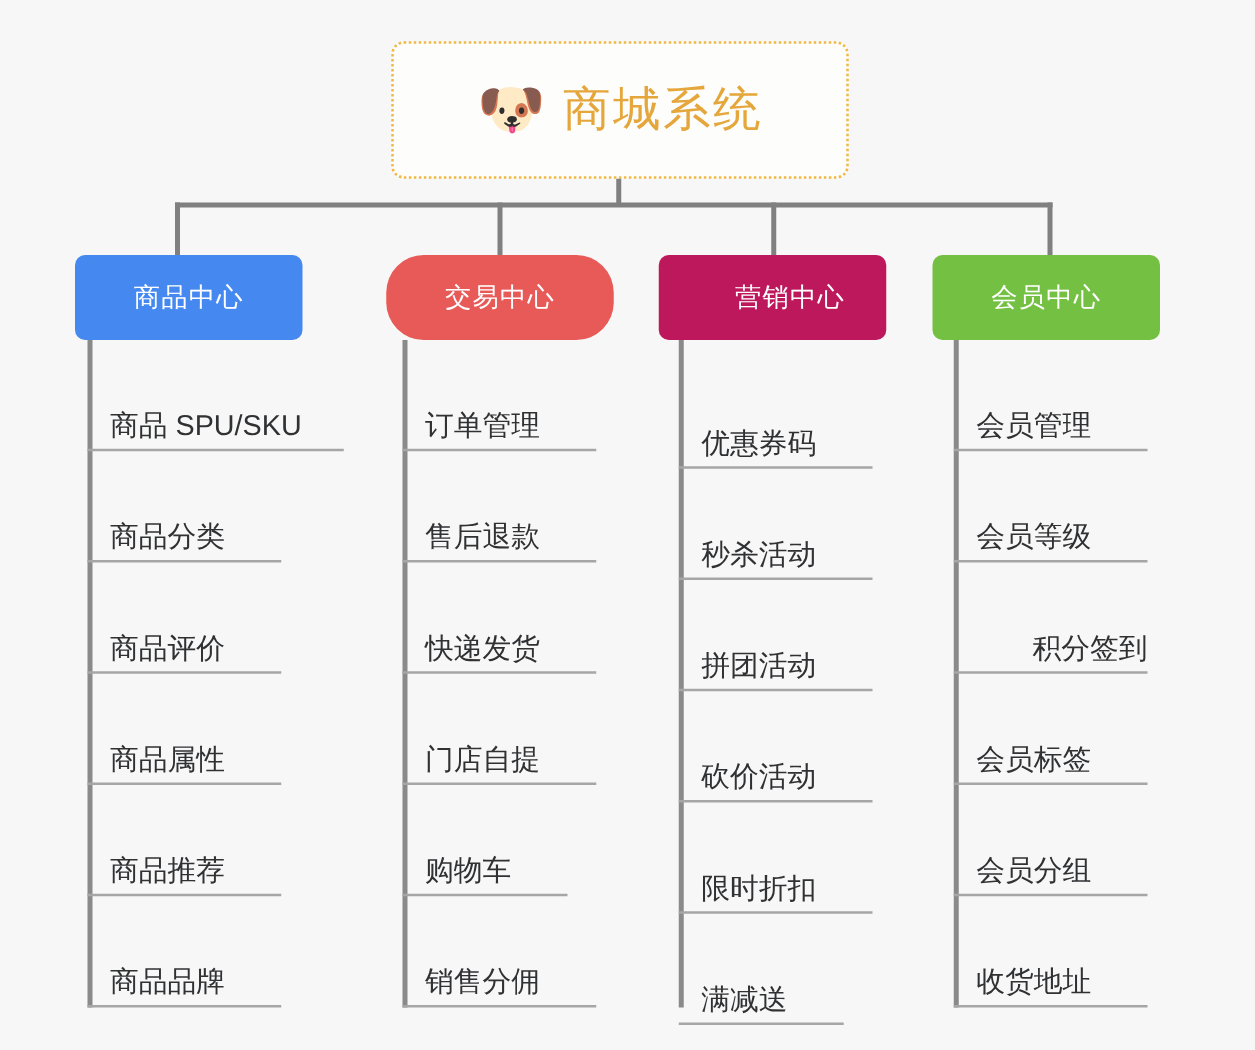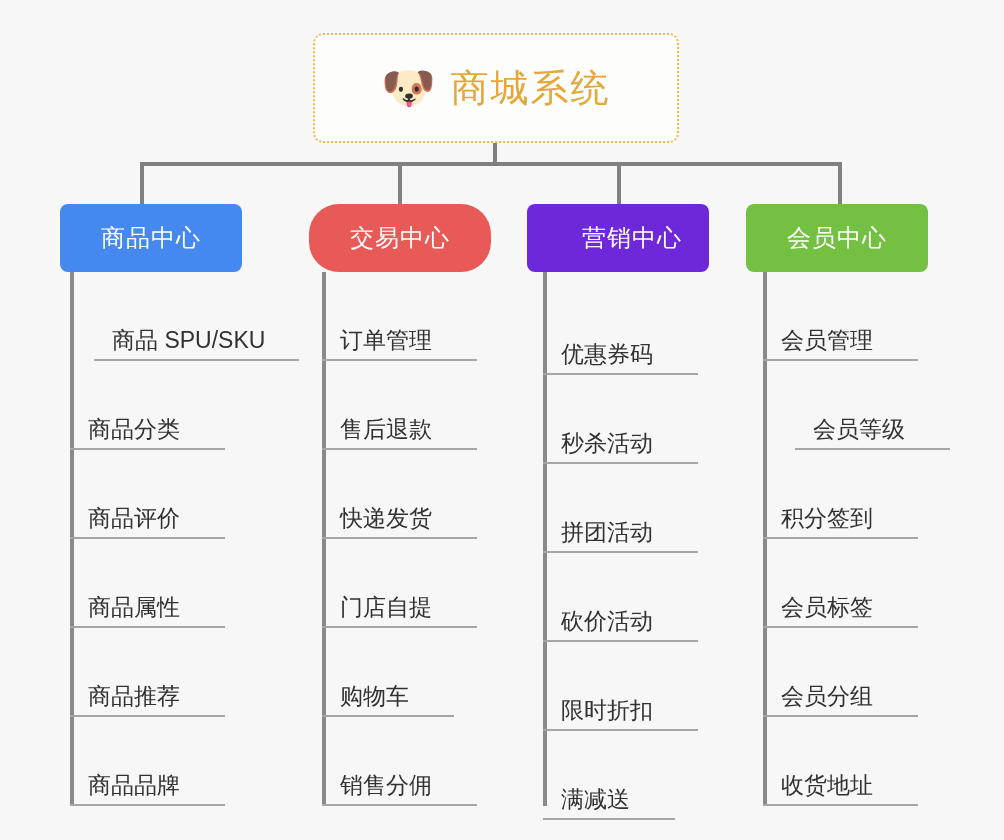--- a/index.html
+++ b/index.html
@@ -70,21 +70,21 @@
   
   .cat-box {
     position: absolute;
     top: 204px;
     height: 68px;
     border-radius: 8px;
     display: flex;
     align-items: center;
     justify-content: center;
     color: #ffffff;
-    font-size: 24px;
+    font-size: 21px;
     letter-spacing: 1px;
     white-space: nowrap;
   }
 
   
   .leaf-col {
     position: absolute;
     top: 272px;
   }
   .leaf-trunk {                
@@ -129,32 +129,32 @@
       <div class="conn conn-v-drop" style="left: 838px;"></div>
     </div>
 
   <div id="cat-boxes">
       <div class="cat-box" style="left: 60px; width: 182px; background: rgb(69, 137, 240);">
         <span>商品中心</span>
       </div>
       <div class="cat-box" style="left: 309px; width: 182px; background: rgb(232, 90, 88); border-radius: 30px;">
         <span>交易中心</span>
       </div>
-      <div class="cat-box" style="left: 527px; width: 182px; background: #6d28d9; padding-left: 28px;">
+      <div class="cat-box" style="left: 527px; width: 182px; background: #be185d; padding-left: 28px;">
         <span>营销中心</span>
       </div>
       <div class="cat-box" style="left: 746px; width: 182px; background: rgb(116, 192, 67);">
         <span>会员中心</span>
       </div>
     </div>
 
   <div id="leaf-cols">
       <div class="leaf-col" style="left: 70px;">
         <div class="leaf-trunk" style="height: 534px;"></div>
-        <div class="leaf-item" style="width: 205px; margin-left: 24px;">
+        <div class="leaf-item" style="width: 205px;">
           <span class="leaf-label">商品 SPU/SKU</span>
         </div>
         <div class="leaf-item" style="width: 155px;">
           <span class="leaf-label">商品分类</span>
         </div>
         <div class="leaf-item" style="width: 155px;">
           <span class="leaf-label">商品评价</span>
         </div>
         <div class="leaf-item" style="width: 155px;">
           <span class="leaf-label">商品属性</span>
@@ -206,24 +206,24 @@
         </div>
         <div class="leaf-item" style="width: 132px;">
           <span class="leaf-label">满减送</span>
         </div>
       </div>
       <div class="leaf-col" style="left: 763px;">
         <div class="leaf-trunk" style="height: 534px;"></div>
         <div class="leaf-item" style="width: 155px;">
           <span class="leaf-label">会员管理</span>
         </div>
-        <div class="leaf-item" style="width: 155px; margin-left: 32px;">
+        <div class="leaf-item" style="width: 155px;">
           <span class="leaf-label">会员等级</span>
         </div>
-        <div class="leaf-item" style="width: 155px;">
+        <div class="leaf-item" style="width: 155px; justify-content: flex-end;">
           <span class="leaf-label">积分签到</span>
         </div>
         <div class="leaf-item" style="width: 155px;">
           <span class="leaf-label">会员标签</span>
         </div>
         <div class="leaf-item" style="width: 155px;">
           <span class="leaf-label">会员分组</span>
         </div>
         <div class="leaf-item" style="width: 155px;">
           <span class="leaf-label">收货地址</span>

